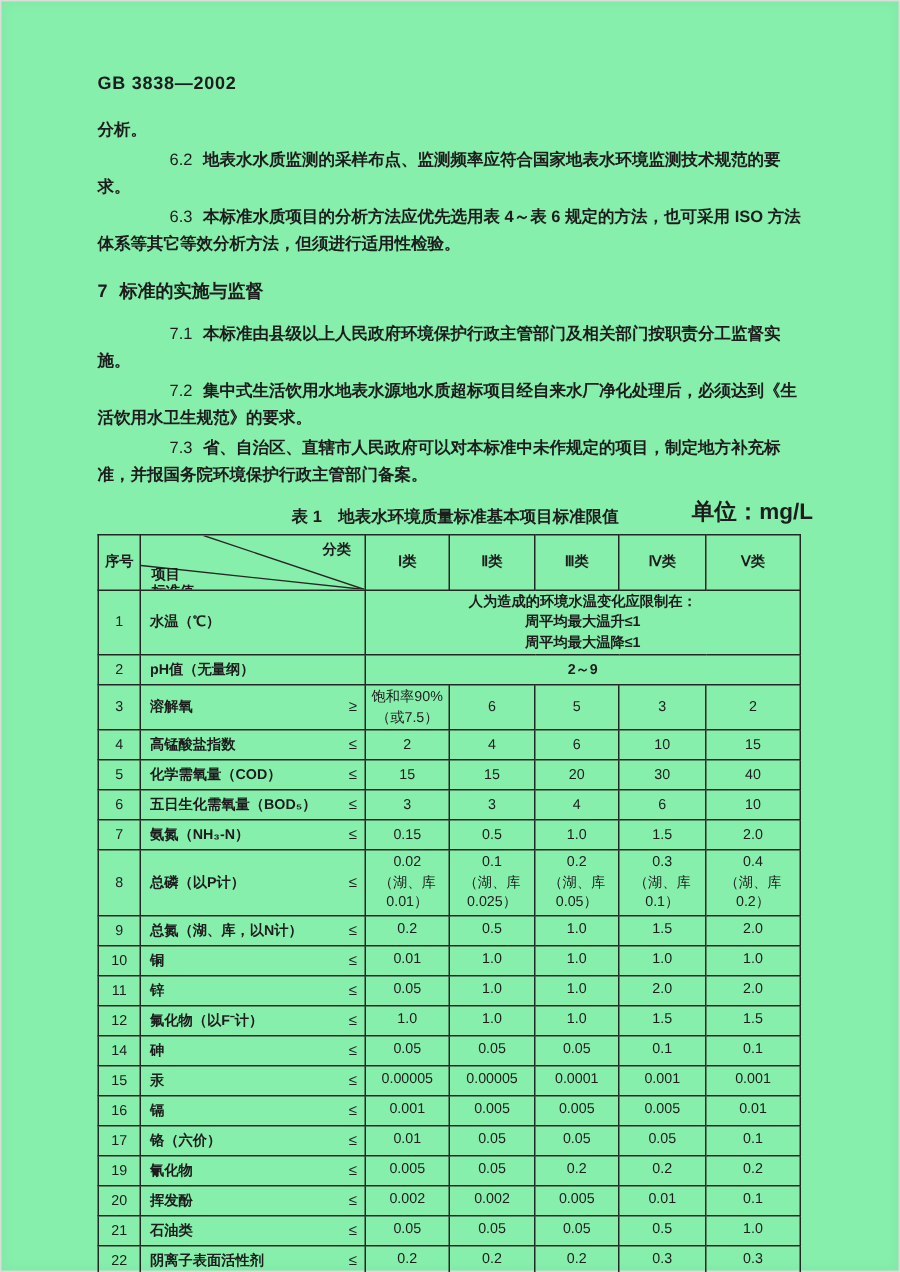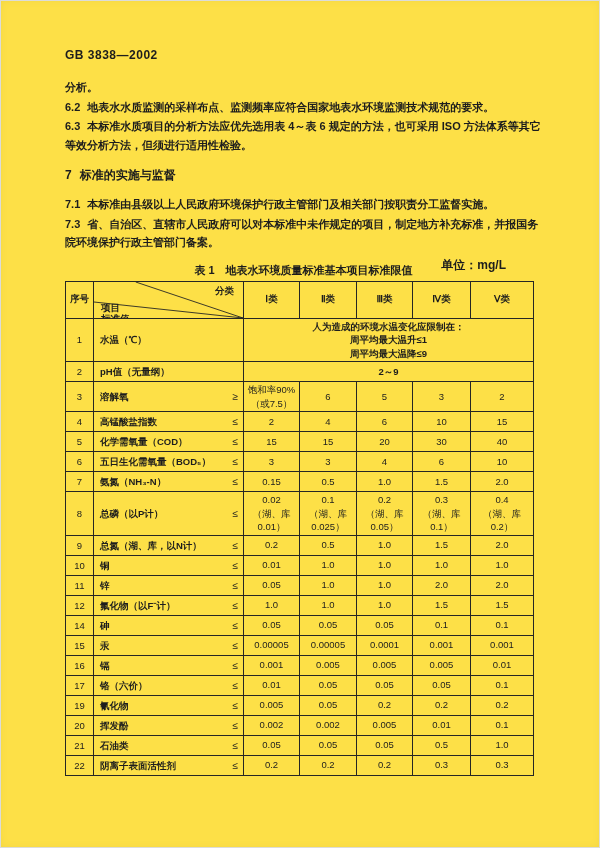--- a/index.html
+++ b/index.html
@@ -1,45 +1,45 @@
 <!DOCTYPE html>
 <html><head>
 <meta charset="utf-8">
 <style>
   html,body{margin:0;padding:0;background:#e9e9e7;}
   .page{
     position:relative;
     width:600px;height:848px;
     margin:0 auto;
-    background:#fde047;
+    background:#86efac;
     box-shadow:inset 0 0 0 1px #dcdcd8, inset 0 0 10px rgba(0,0,0,0.05);
     font-family:"Liberation Sans", sans-serif;
     color:#1d1d1d;
     overflow:hidden;
     box-sizing:border-box;
     padding:48px 58px 0 65px;
   }
   .doc-number{
     font-size:12px;line-height:14px;font-weight:bold;
     letter-spacing:0.5px;margin:0 0 16px 0;
   }
   p.body-line{margin:0 0 1px 0;font-size:11px;line-height:18.5px;font-weight:600;}
-  p.body-line .num{font-weight:bold;margin-right:7px;}
+  p.body-line .num{font-weight:normal;margin-right:7px;margin-left:48px;}
   h2.section-heading{
     margin:12px 0 11px 0;font-size:12px;line-height:18px;font-weight:bold;
   }
   h2.section-heading .num{margin-right:8px;}
   .table-caption{
     position:relative;margin-top:9px;height:20px;
   }
   .t-title{
     display:block;text-align:center;font-size:11px;font-weight:bold;line-height:18px;
   }
   .t-unit{
-    position:absolute;right:36px;top:-4px;font-size:12px;font-weight:600;
+    position:absolute;right:0;top:-4px;font-size:15px;font-weight:600;
   }
   table.std-table{
     border-collapse:collapse;table-layout:fixed;
     width:468px;
     font-size:9.5px;
   }
   .std-table th,.std-table td{
     border:1px solid #262624;
     padding:1px 2px;
     vertical-align:middle;
@@ -81,20 +81,23 @@
   <p class="body-line">
     <span class="num">6.3</span><span>本标准水质项目的分析方法应优先选用表 4～表 6 规定的方法，也可采用 ISO 方法体系等其它等效分析方法，但须进行适用性检验。</span>
   </p>
 
   <h2 class="section-heading">
     <span class="num">7</span><span>标准的实施与监督</span>
   </h2>
 
   <p class="body-line">
     <span class="num">7.1</span><span>本标准由县级以上人民政府环境保护行政主管部门及相关部门按职责分工监督实施。</span>
+  </p>
+  <p class="body-line">
+    <span class="num">7.2</span><span>集中式生活饮用水地表水源地水质超标项目经自来水厂净化处理后，必须达到《生活饮用水卫生规范》的要求。</span>
   </p>
   <p class="body-line">
     <span class="num">7.3</span><span>省、自治区、直辖市人民政府可以对本标准中未作规定的项目，制定地方补充标准，并报国务院环境保护行政主管部门备案。</span>
   </p>
 
   <div class="table-caption">
     <span class="t-title">表 1　地表水环境质量标准基本项目标准限值</span>
     <span class="t-unit">单位：mg/L</span>
   </div>
 
@@ -131,21 +134,21 @@
         <tr>
           <td class="c-seq">1</td>
           <td class="c-item">
             <div class="item-wrap">
               <span class="item-label">水温（℃）</span>
             </div>
           </td>
           <td class="c-val c-span" colspan="5">
             <div>人为造成的环境水温变化应限制在：</div>
             <div>周平均最大温升≤1</div>
-            <div>周平均最大温降≤9</div>
+            <div>周平均最大温降≤1</div>
           </td>
         </tr>
         <tr>
           <td class="c-seq">2</td>
           <td class="c-item">
             <div class="item-wrap">
               <span class="item-label">pH值（无量纲）</span>
             </div>
           </td>
           <td class="c-val c-span" colspan="5">

